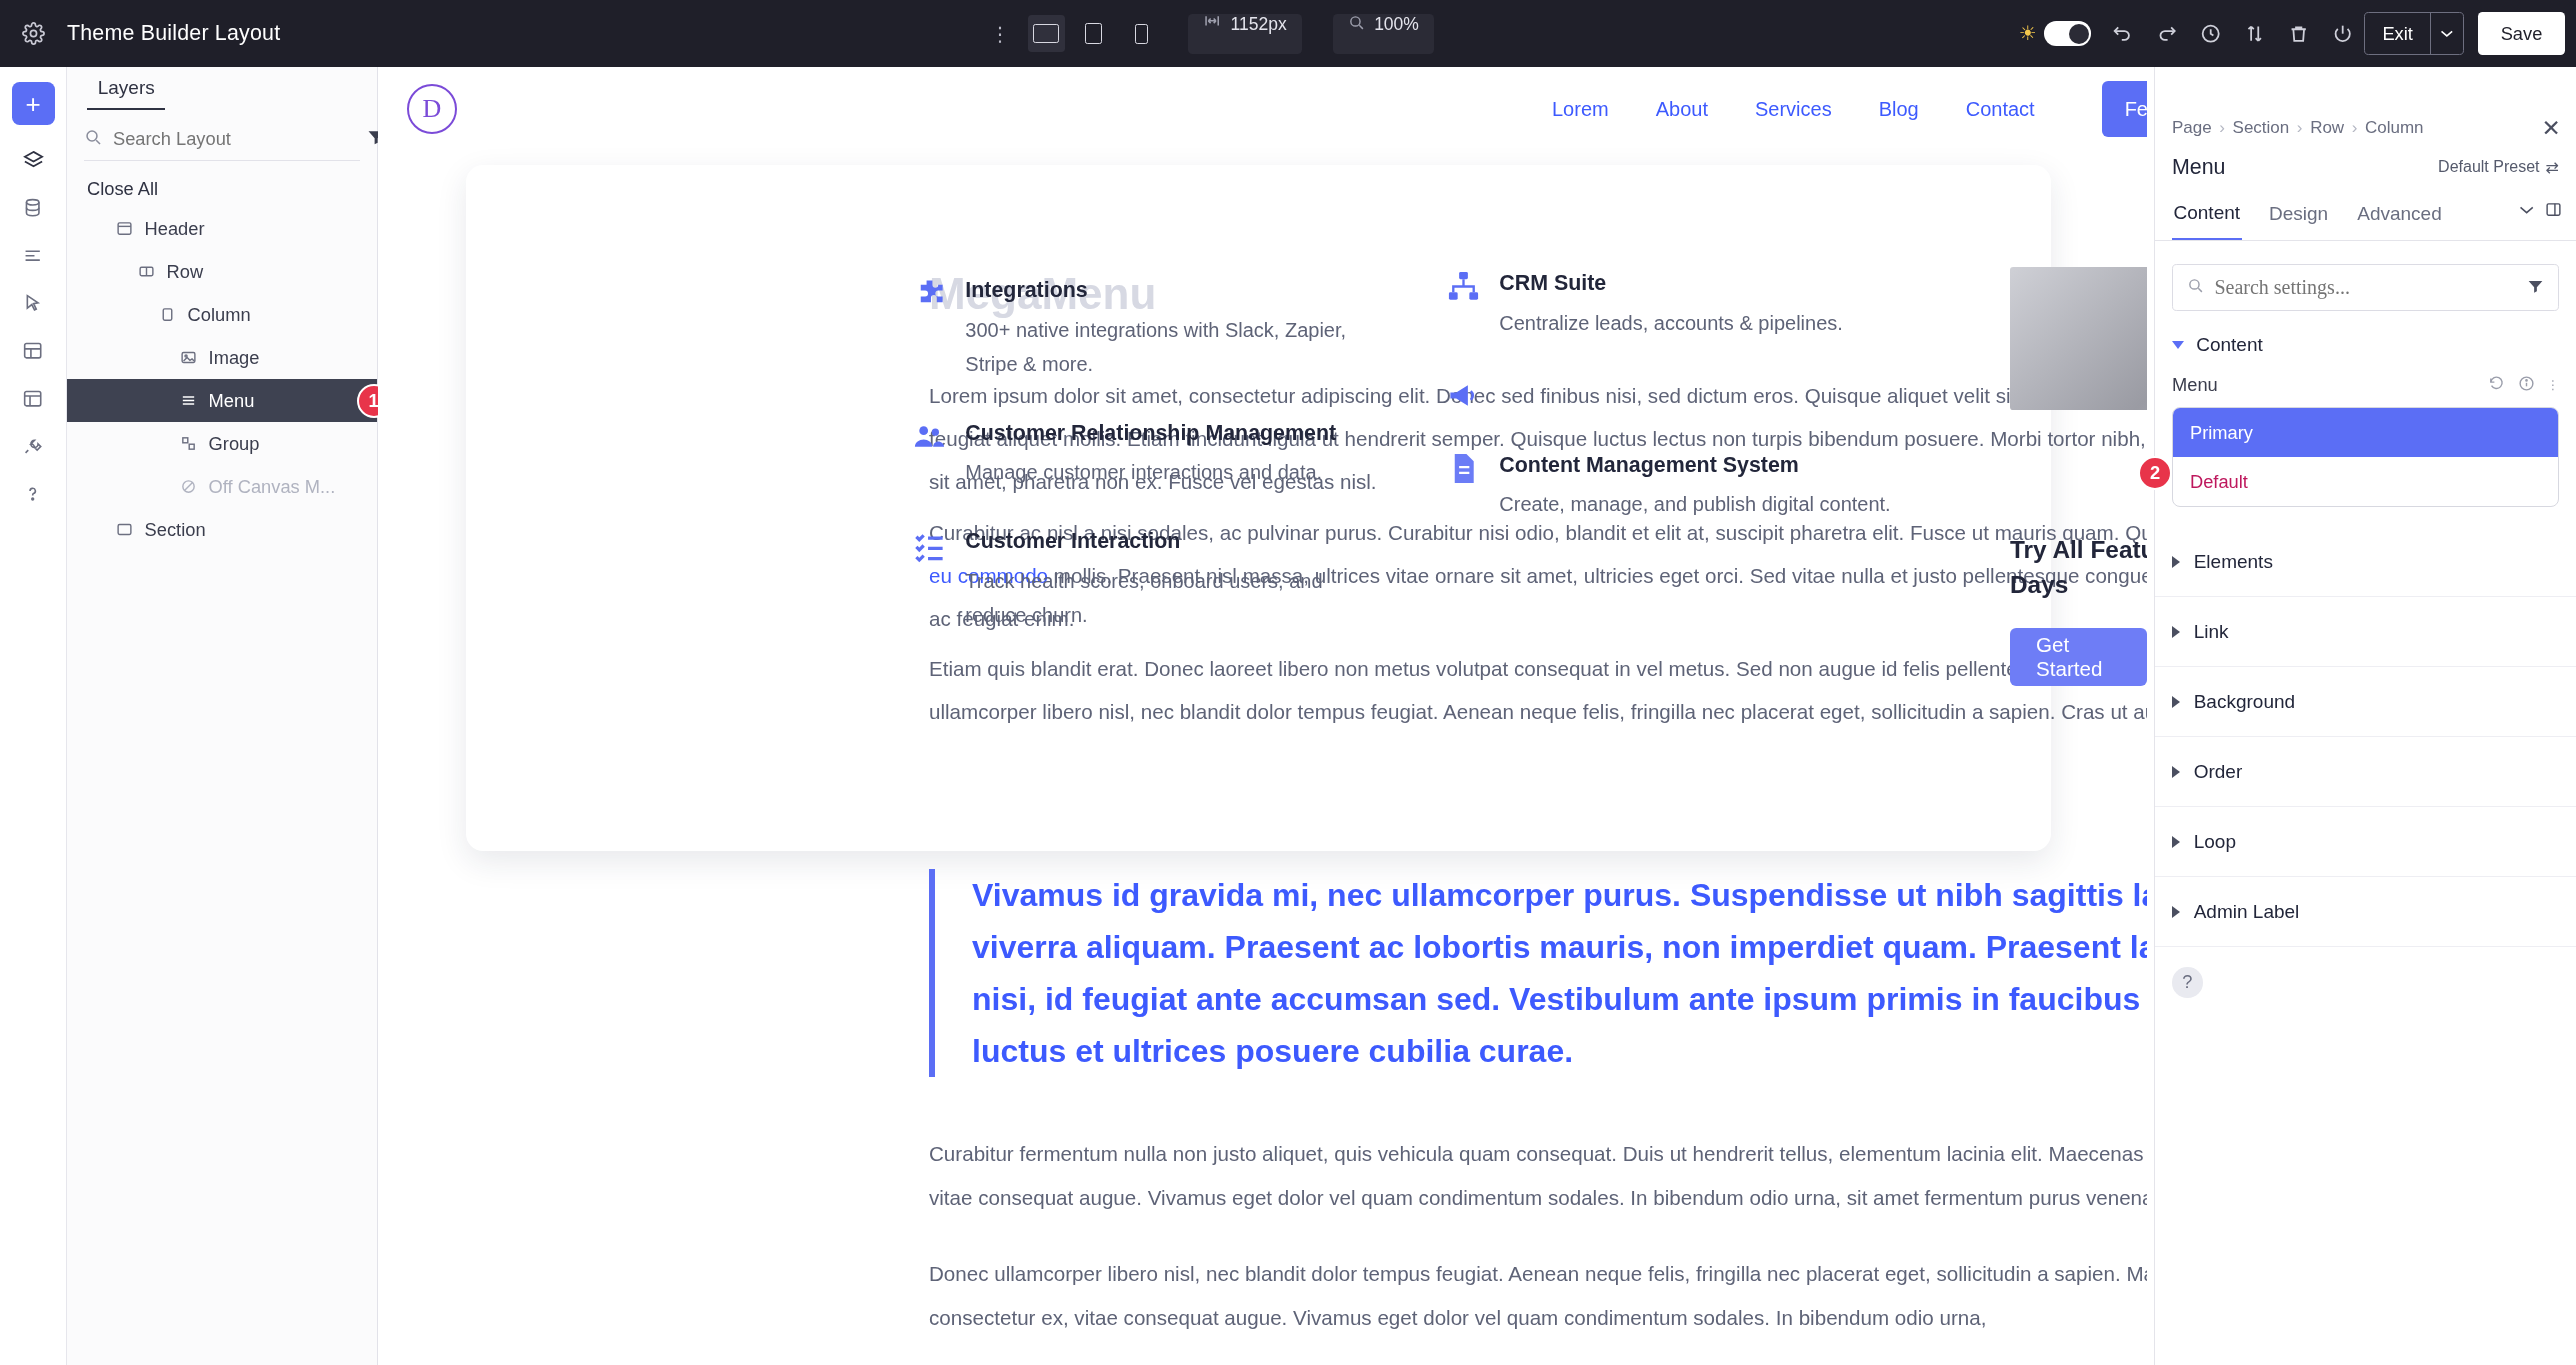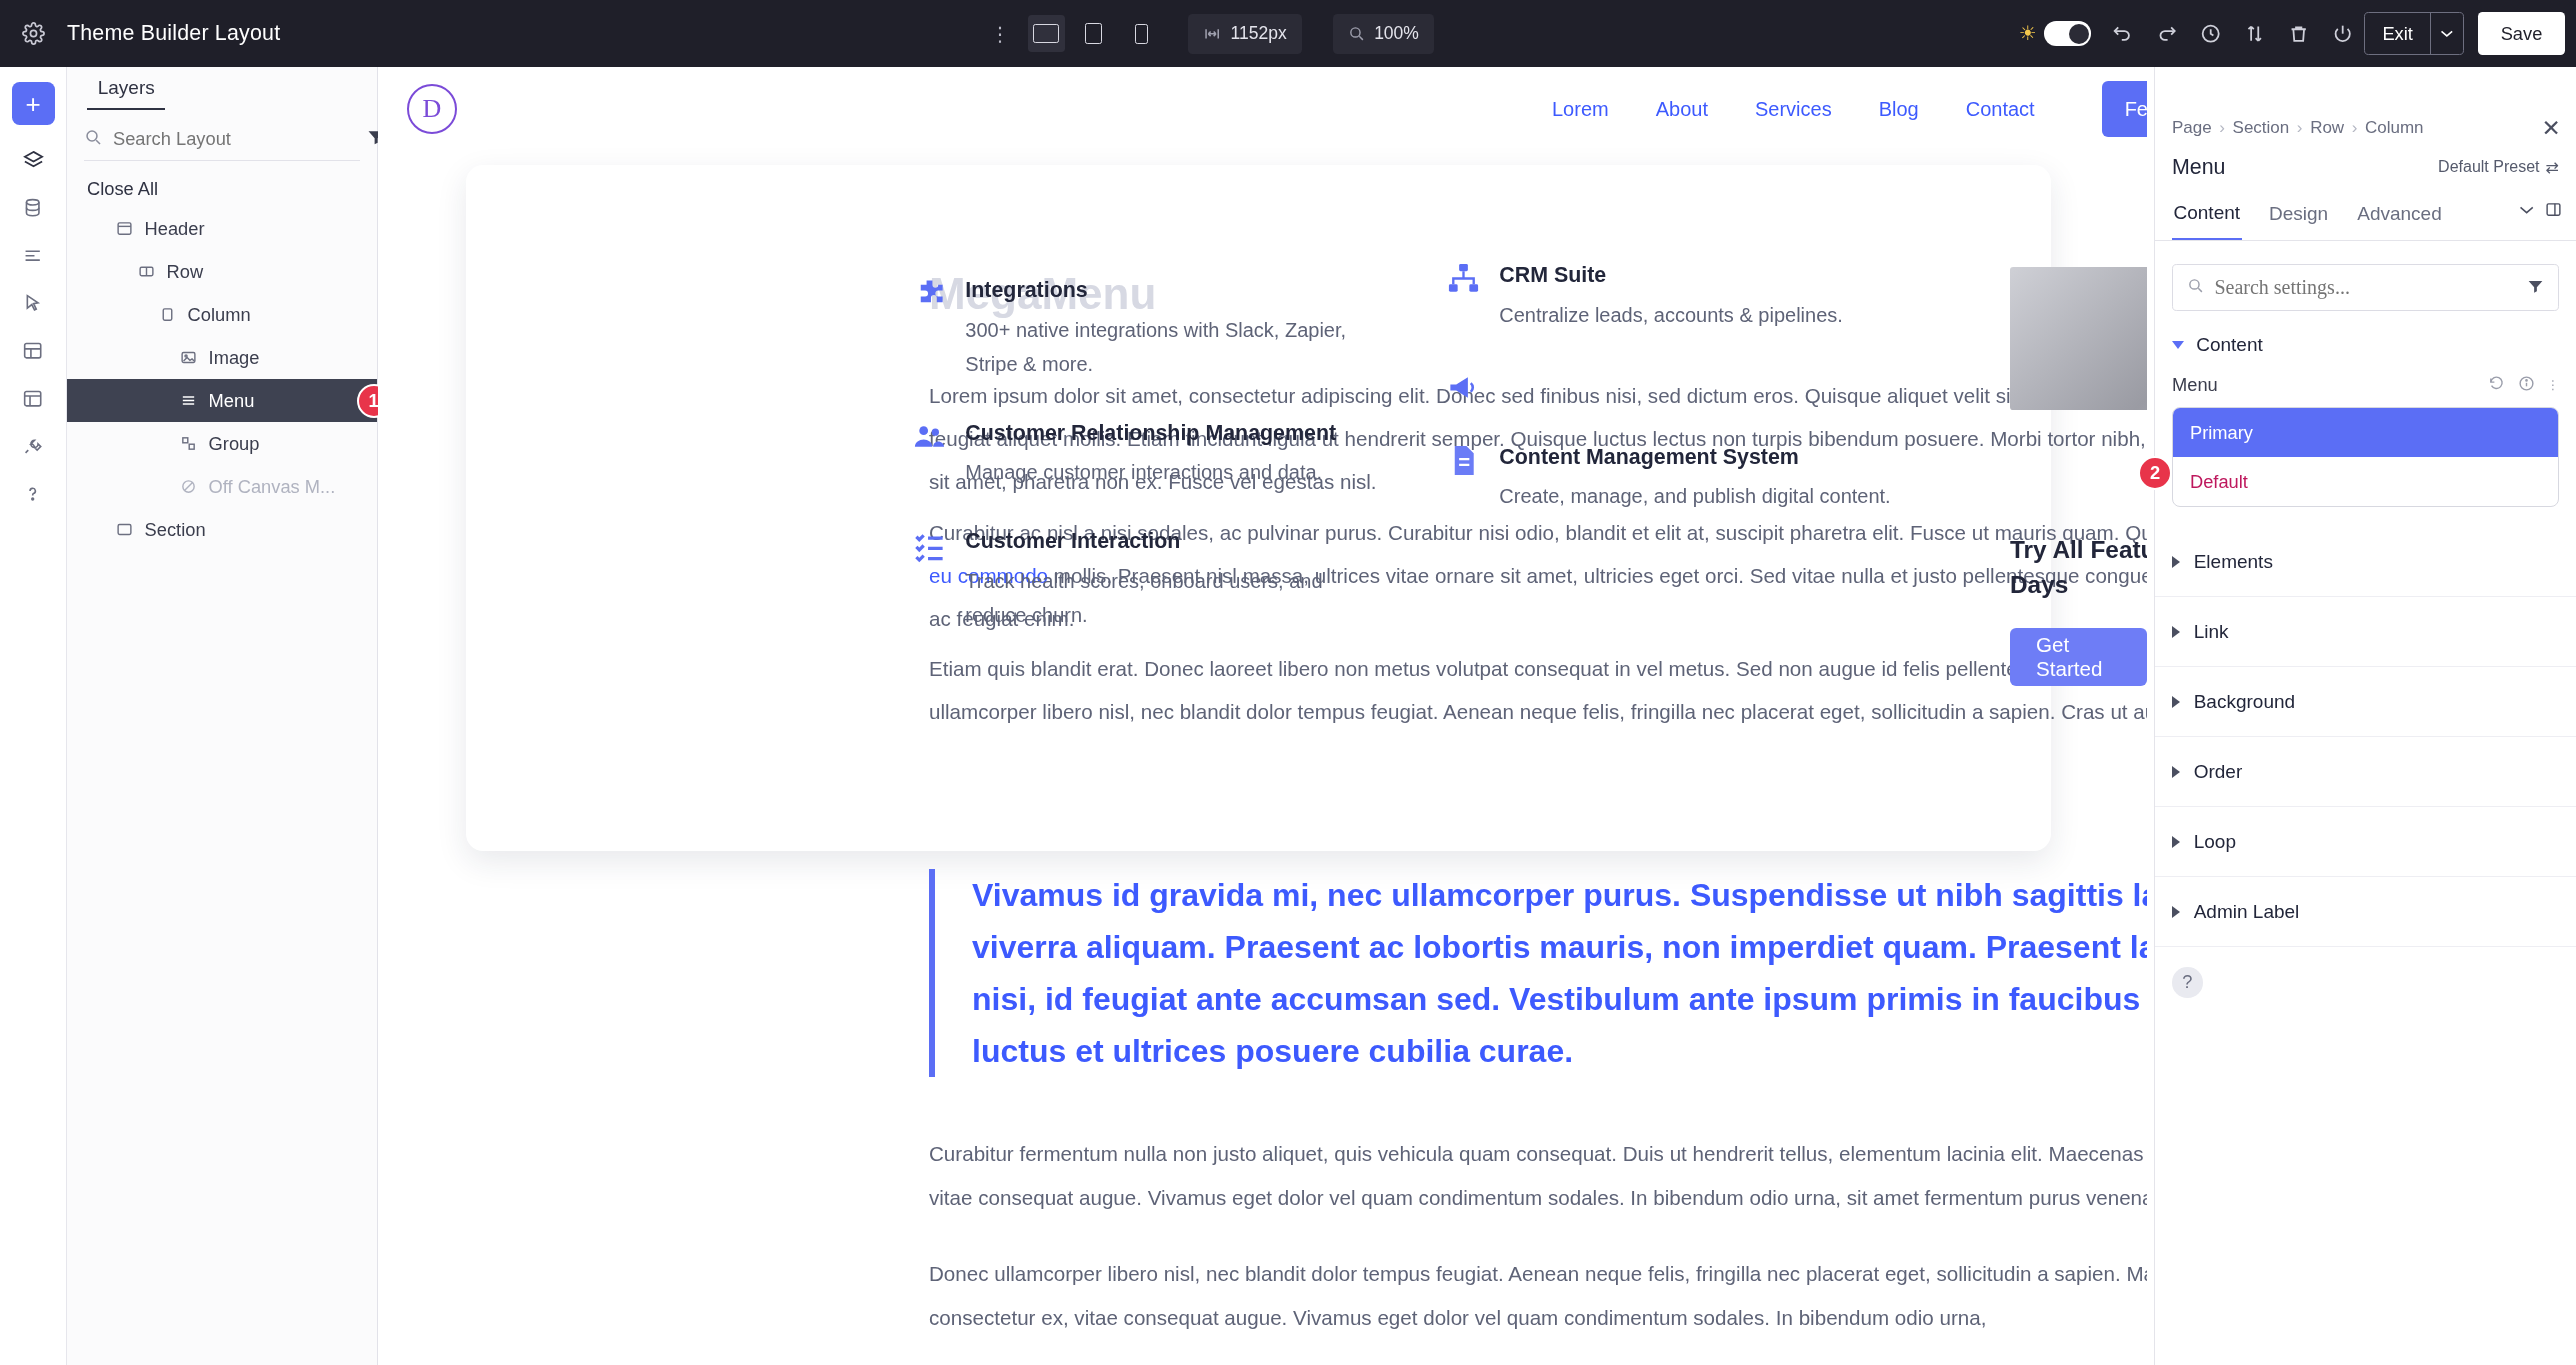--- a/index.html
+++ b/index.html
@@ -20,21 +20,21 @@
   .tb-title { color: #ffffff; font-size: 21.4px; letter-spacing: 0.2px; }
   .tb-center { position: absolute; left: 984px; top: 0; height: 67px; display: flex; align-items: center; gap: 10.7px; }
   .dots { color: #b9b9c6; font-size: 20px; letter-spacing: 0.8px; padding: 0 6.1px; }
   .vp-btn { width: 37px; height: 37px; display: flex; align-items: center; justify-content: center; border-radius: 3.8px; color: #d9d9e2; }
   .vp-btn.active { background: #30303c; }
   .screenbox { width: 26px; height: 18.3px; border: 1.9px solid currentColor; border-radius: 2.3px; }
   .tabbox { width: 17px; height: 21.4px; border: 1.9px solid currentColor; border-radius: 2.3px; }
   .phonebox { width: 12.2px; height: 20px; border: 1.9px solid currentColor; border-radius: 2.3px; }
   .pill {
     height: 40px; background: #2b2b36; border-radius: 4.6px;
-    display: flex; align-items: center; gap: 9.2px; padding: 0 15.3px;
+    display: flex; align-items: flex-start; gap: 9.2px; padding: 0 15.3px;
     color: #e4e4ec; font-size: 17.5px;
   }
   .pill .ico { color: #9fa0ae; display: flex; align-items: center; }
   .tb-right { position: absolute; right: 0; top: 0; height: 67px; display: flex; align-items: center; gap: 0; padding-right: 10.7px; }
   .tb-icon { width: 44px; height: 67px; display: flex; align-items: center; justify-content: center; color: #cfd0da; }
   .toggle-wrap { display: flex; align-items: center; gap: 7.6px; margin-right: 9.2px; }
   .toggle {
     width: 47px; height: 24.4px; background: #ffffff; border-radius: 12.2px; position: relative;
   }
   .toggle::after {
@@ -509,21 +509,21 @@
           <span class="mm-ico"><svg width="35" height="35" viewBox="0 0 24 24" fill="none" stroke="currentColor" stroke-width="2.2">
                 <path d="M3 6l2 2 3-3M3 13l2 2 3-3M3 20l2 2 3-3M11 7h10M11 14h10M11 21h10"></path>
               </svg></span>
           <div>
             <div class="mm-h">Customer Interaction</div>
             <div class="mm-p">Track health scores, onboard users, and reduce churn.</div>
           </div>
         </div>
       </div>
 
-      <div class="mm-col" style="left:534px; top:0; width:473px">
+      <div class="mm-col" style="left:534px; top:8px; width:473px">
         <div class="mm-item">
           <span class="mm-ico"><svg width="35" height="35" viewBox="0 0 24 24" fill="currentColor">
                 <rect x="9" y="2" width="6" height="5" rx="1"></rect>
                 <rect x="2" y="16" width="6" height="5" rx="1"></rect>
                 <rect x="16" y="16" width="6" height="5" rx="1"></rect>
                 <path d="M12 7v5M5 16v-4h14v4" stroke="currentColor" stroke-width="1.6" fill="none"></path>
               </svg></span>
           <div>
             <div class="mm-h">CRM Suite</div>
             <div class="mm-p">Centralize leads, accounts &amp; pipelines.</div>

